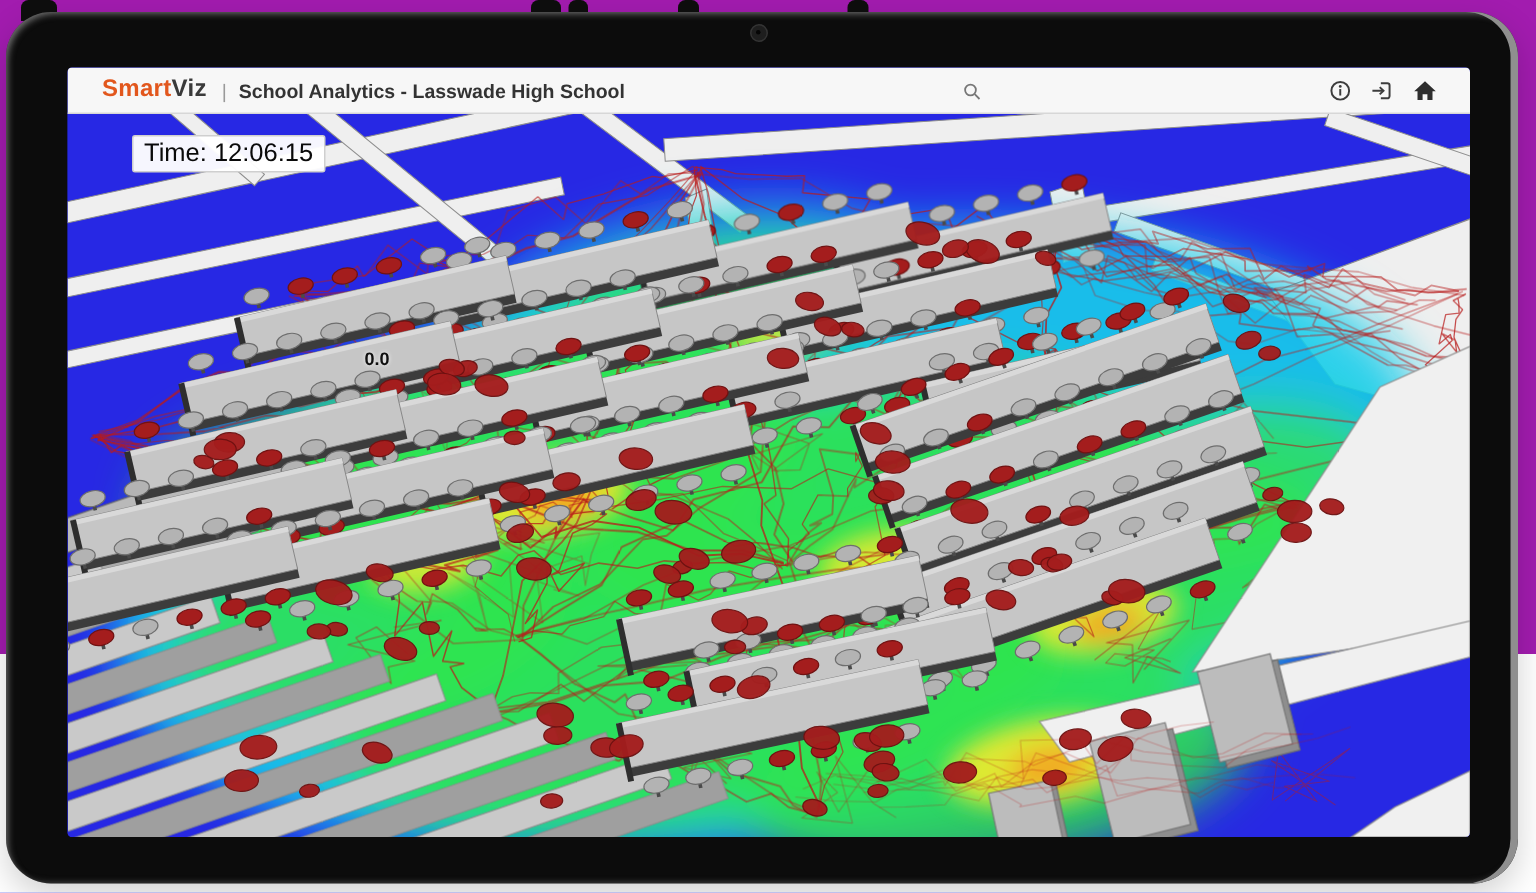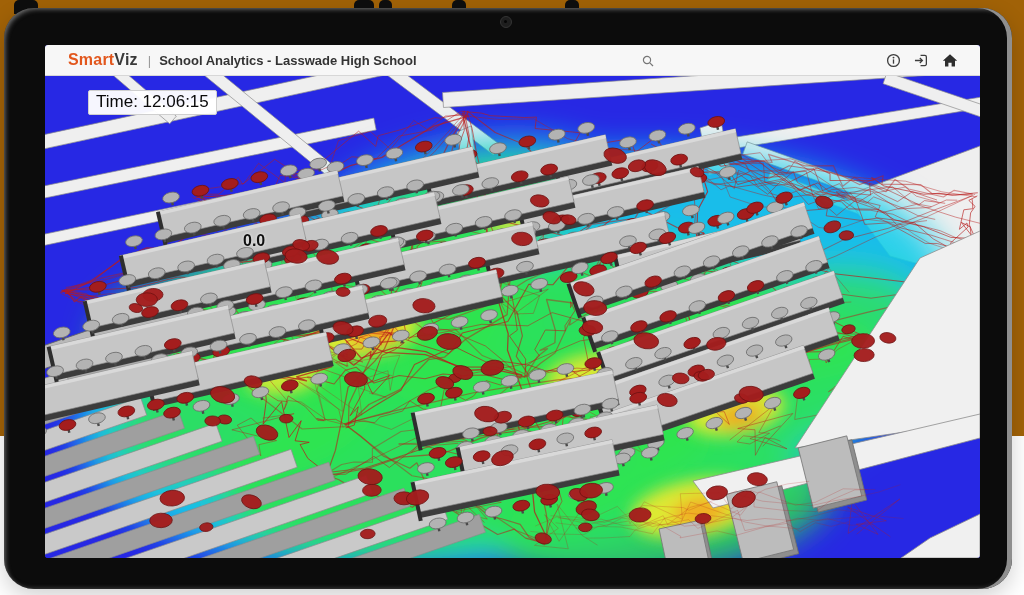--- a/index.html
+++ b/index.html
@@ -1,17 +1,17 @@
 <!DOCTYPE html>
 <html><head>
 <meta charset="utf-8">
 <style>
   html,body{margin:0;padding:0;background:#ffffff;width:1024px;height:595px;overflow:hidden;
     font-family:"Liberation Sans","DejaVu Sans",sans-serif;}
-  .stage{position:relative;width:1024px;height:436px;background:#a16207;}
+  .stage{position:relative;width:1024px;height:436px;background:#a21caf;}
 
   
   .bump{position:absolute;top:0;height:14px;background:#0e0e0e;border-radius:5px 5px 0 0;}
   .device{position:absolute;left:4px;top:8px;width:1008px;height:581px;background:#0c0c0c;
     border-radius:30px;
     box-shadow:inset -5px 0 0 #8f8f8f, inset 3px 3px 5px -2px rgba(170,170,170,.65),
                inset -2px -3px 5px -3px rgba(150,150,150,.5), 0 8px 22px rgba(0,0,0,.18);}
   .camera{position:absolute;left:500px;top:16px;width:10px;height:10px;border-radius:50%;
     background:#1e1e1e;border:1px solid #343434;}
   .camera::after{content:"";position:absolute;left:3px;top:3px;width:3px;height:3px;border-radius:50%;background:#050505;}
@@ -34,21 +34,21 @@
   .search::placeholder{color:#9a9a9a;}
   .searchicon{position:absolute;left:597px;top:10px;width:12px;height:12px;pointer-events:none;}
   .hicons{position:absolute;right:22px;top:8px;display:flex;gap:13px;align-items:center;}
   .hicons svg{display:block;cursor:pointer;}
 
   
   .scenewrap{position:relative;width:935px;height:482px;}
   .scenewrap svg.scene{display:block;width:935px;height:482px;}
   .timechip{position:absolute;left:43px;top:14px;background:rgba(255,255,255,.96);border:1px solid #cfcfcf;
     border-radius:2px;padding:1px 7px 2px 7px;font-size:17px;color:#0a0a0a;}
-  .densval{position:absolute;left:198px;top:156px;font-size:16px;font-weight:bold;color:#101010;
+  .densval{position:absolute;left:198px;top:156px;font-size:12px;font-weight:bold;color:#101010;
     text-shadow:0 0 3px rgba(255,255,255,.9);}
 </style>
 </head>
 <body>
 
 <div class="stage">
 
   <div class="bump" style="left:14px;width:24px;"></div>
   <div class="bump" style="left:354px;width:20px;"></div>
   <div class="bump" style="left:379px;width:13px;"></div>

